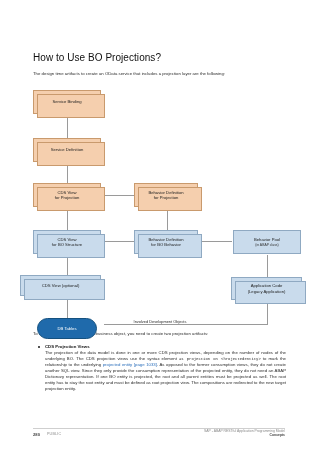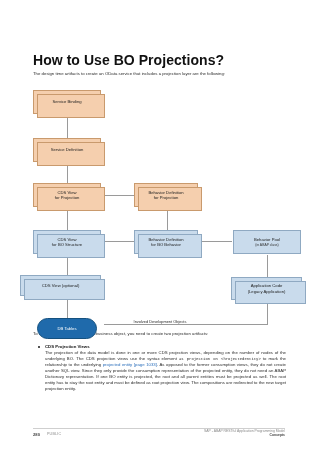--- a/index.html
+++ b/index.html
@@ -20,22 +20,22 @@
     position: absolute;
     inset: 0;
     padding: 0;
   }
 
   
   .heading {
     position: absolute;
     left: 33px;
     top: 52px;
-    font-size: 14px;
-    font-weight: bold;
+    font-size: 10px;
+    font-weight: normal;
     letter-spacing: 0.05px;
     color: #111111;
   }
   .intro {
     position: absolute;
     left: 33px;
     top: 71px;
     width: 252px;
     font-size: 4.3px;
     line-height: 6px;

